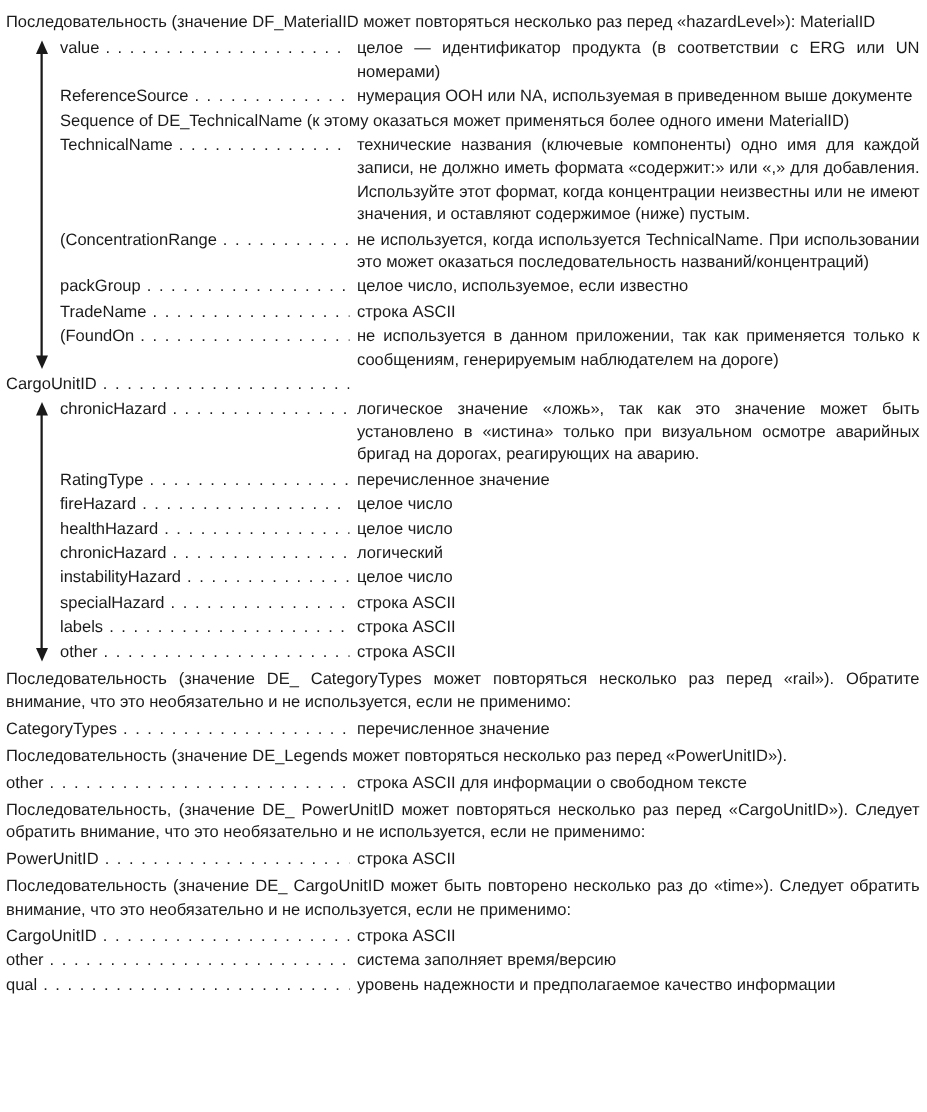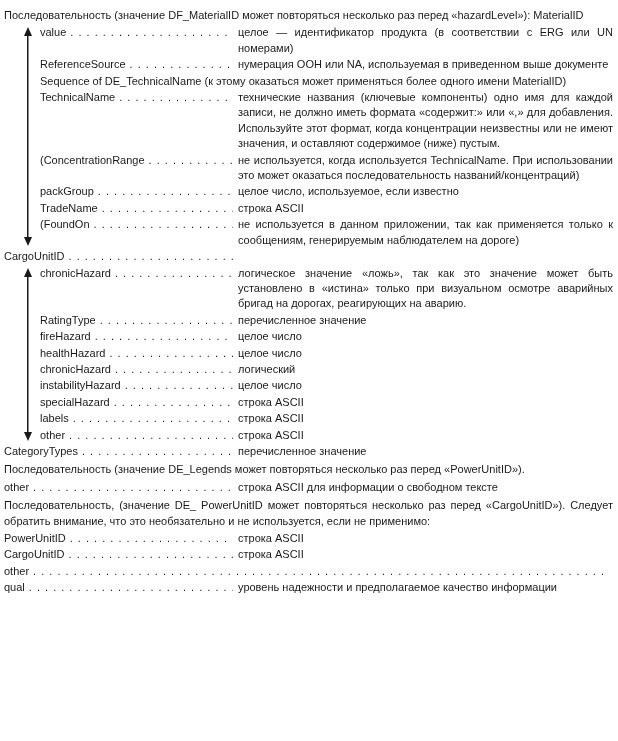--- a/index.html
+++ b/index.html
@@ -138,20 +138,21 @@
       <span class="dots"></span>
       <span class="fdesc">строка ASCII</span>
     </div>
     <div class="row">
       <span class="fname">other</span>
       <span class="dots"></span>
       <span class="fdesc">строка ASCII</span>
     </div>
   </div>
 
+  <p class="para">Последовательность (значение DE_ CategoryTypes может повторяться несколько раз перед «rail»). Обратите внимание, что это необязательно и не используется, если не применимо:</p>
 
   <div class="row">
     <span class="fname">CategoryTypes</span>
     <span class="dots"></span>
     <span class="fdesc">перечисленное значение</span>
   </div>
 
   <p class="para">Последовательность (значение DE_Legends может повторяться несколько раз перед «PowerUnitID»).</p>
 
   <div class="row">
@@ -161,29 +162,31 @@
   </div>
 
   <p class="para">Последовательность, (значение DE_ PowerUnitID может повторяться несколько раз перед «CargoUnitID»). Следует обратить внимание, что это необязательно и не используется, если не применимо:</p>
 
   <div class="row">
     <span class="fname">PowerUnitID</span>
     <span class="dots"></span>
     <span class="fdesc">строка ASCII</span>
   </div>
 
+  <p class="para">Последовательность (значение DE_ CargoUnitID может быть повторено несколько раз до «time»). Следует обратить внимание, что это необязательно и не используется, если не применимо:</p>
 
   <div class="row">
     <span class="fname">CargoUnitID</span>
     <span class="dots"></span>
     <span class="fdesc">строка ASCII</span>
   </div>
   <div class="row">
     <span class="fname">other</span>
     <span class="dots"></span>
+    <span class="fdesc">система заполняет время/версию</span>
   </div>
   <div class="row">
     <span class="fname">qual</span>
     <span class="dots"></span>
     <span class="fdesc">уровень надежности и предполагаемое качество информации</span>
   </div>
 
 </div>
 
 </body></html>

